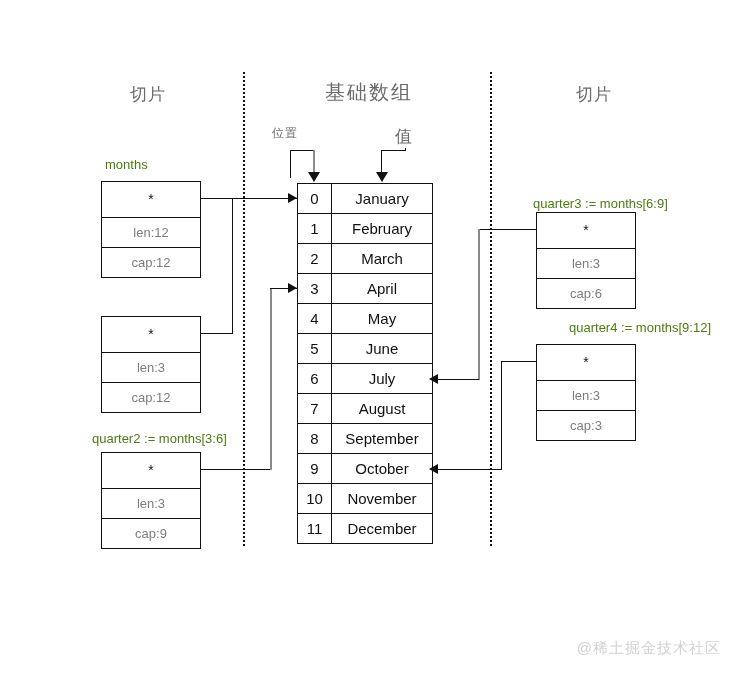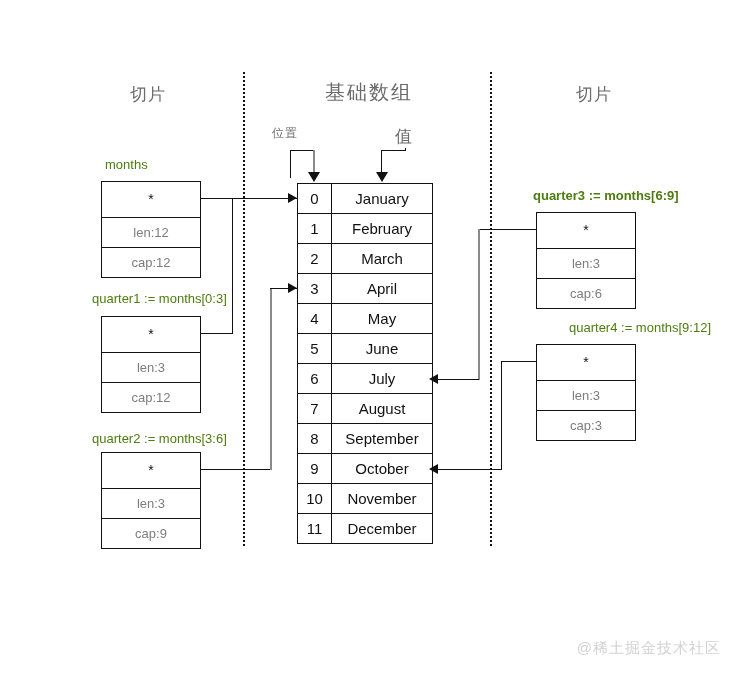--- a/index.html
+++ b/index.html
@@ -223,21 +223,20 @@
   <div class="slice-label" style="left:105px; top:157px;">months</div>
   <div class="slice-box" style="left:101px; top:181px;">
     <div class="slice-cell ptr">*</div>
     <div class="slice-cell">len:12</div>
     <div class="slice-cell">cap:12</div>
   </div>
 
   <div class="ln h" style="left:201px; top:198px; width:96px;"></div>
   <div class="arrow right" style="left:288px; top:193px;"></div>
 
-  <div class="slice-label" style="left:92px; top:291px;">quarter1 := months[0:3]</div>
   <div class="slice-box" style="left:101px; top:316px;">
     <div class="slice-cell ptr">*</div>
     <div class="slice-cell">len:3</div>
     <div class="slice-cell">cap:12</div>
   </div>
 
   <div class="ln h" style="left:201px; top:333px; width:32px;"></div>
   <div class="ln v" style="left:232px; top:198px; height:136px;"></div>
 
   <div class="slice-label" style="left:92px; top:431px;">quarter2 := months[3:6]</div>
@@ -245,21 +244,21 @@
     <div class="slice-cell ptr">*</div>
     <div class="slice-cell">len:3</div>
     <div class="slice-cell">cap:9</div>
   </div>
 
   <div class="ln h" style="left:201px; top:469px; width:71px;"></div>
   <div class="ln gray" style="left:270px; top:288px; height:182px;"></div>
   <div class="ln h" style="left:270px; top:288px; width:27px;"></div>
   <div class="arrow right" style="left:288px; top:283px;"></div>
 
-  <div class="slice-label" style="left:533px; top:188px;font-weight:bold;">quarter3 := months[6:9]</div>
+  <div class="slice-label" style="left:533px; top:196px;">quarter3 := months[6:9]</div>
   <div class="slice-box" style="left:536px; top:212px;">
     <div class="slice-cell ptr">*</div>
     <div class="slice-cell">len:3</div>
     <div class="slice-cell">cap:6</div>
   </div>
 
   <div class="ln h" style="left:479px; top:229px; width:58px;"></div>
   <div class="ln gray" style="left:478px; top:229px; height:151px;"></div>
   <div class="ln h" style="left:433px; top:379px; width:46px;"></div>
   <div class="arrow left" style="left:429px; top:374px;"></div>

